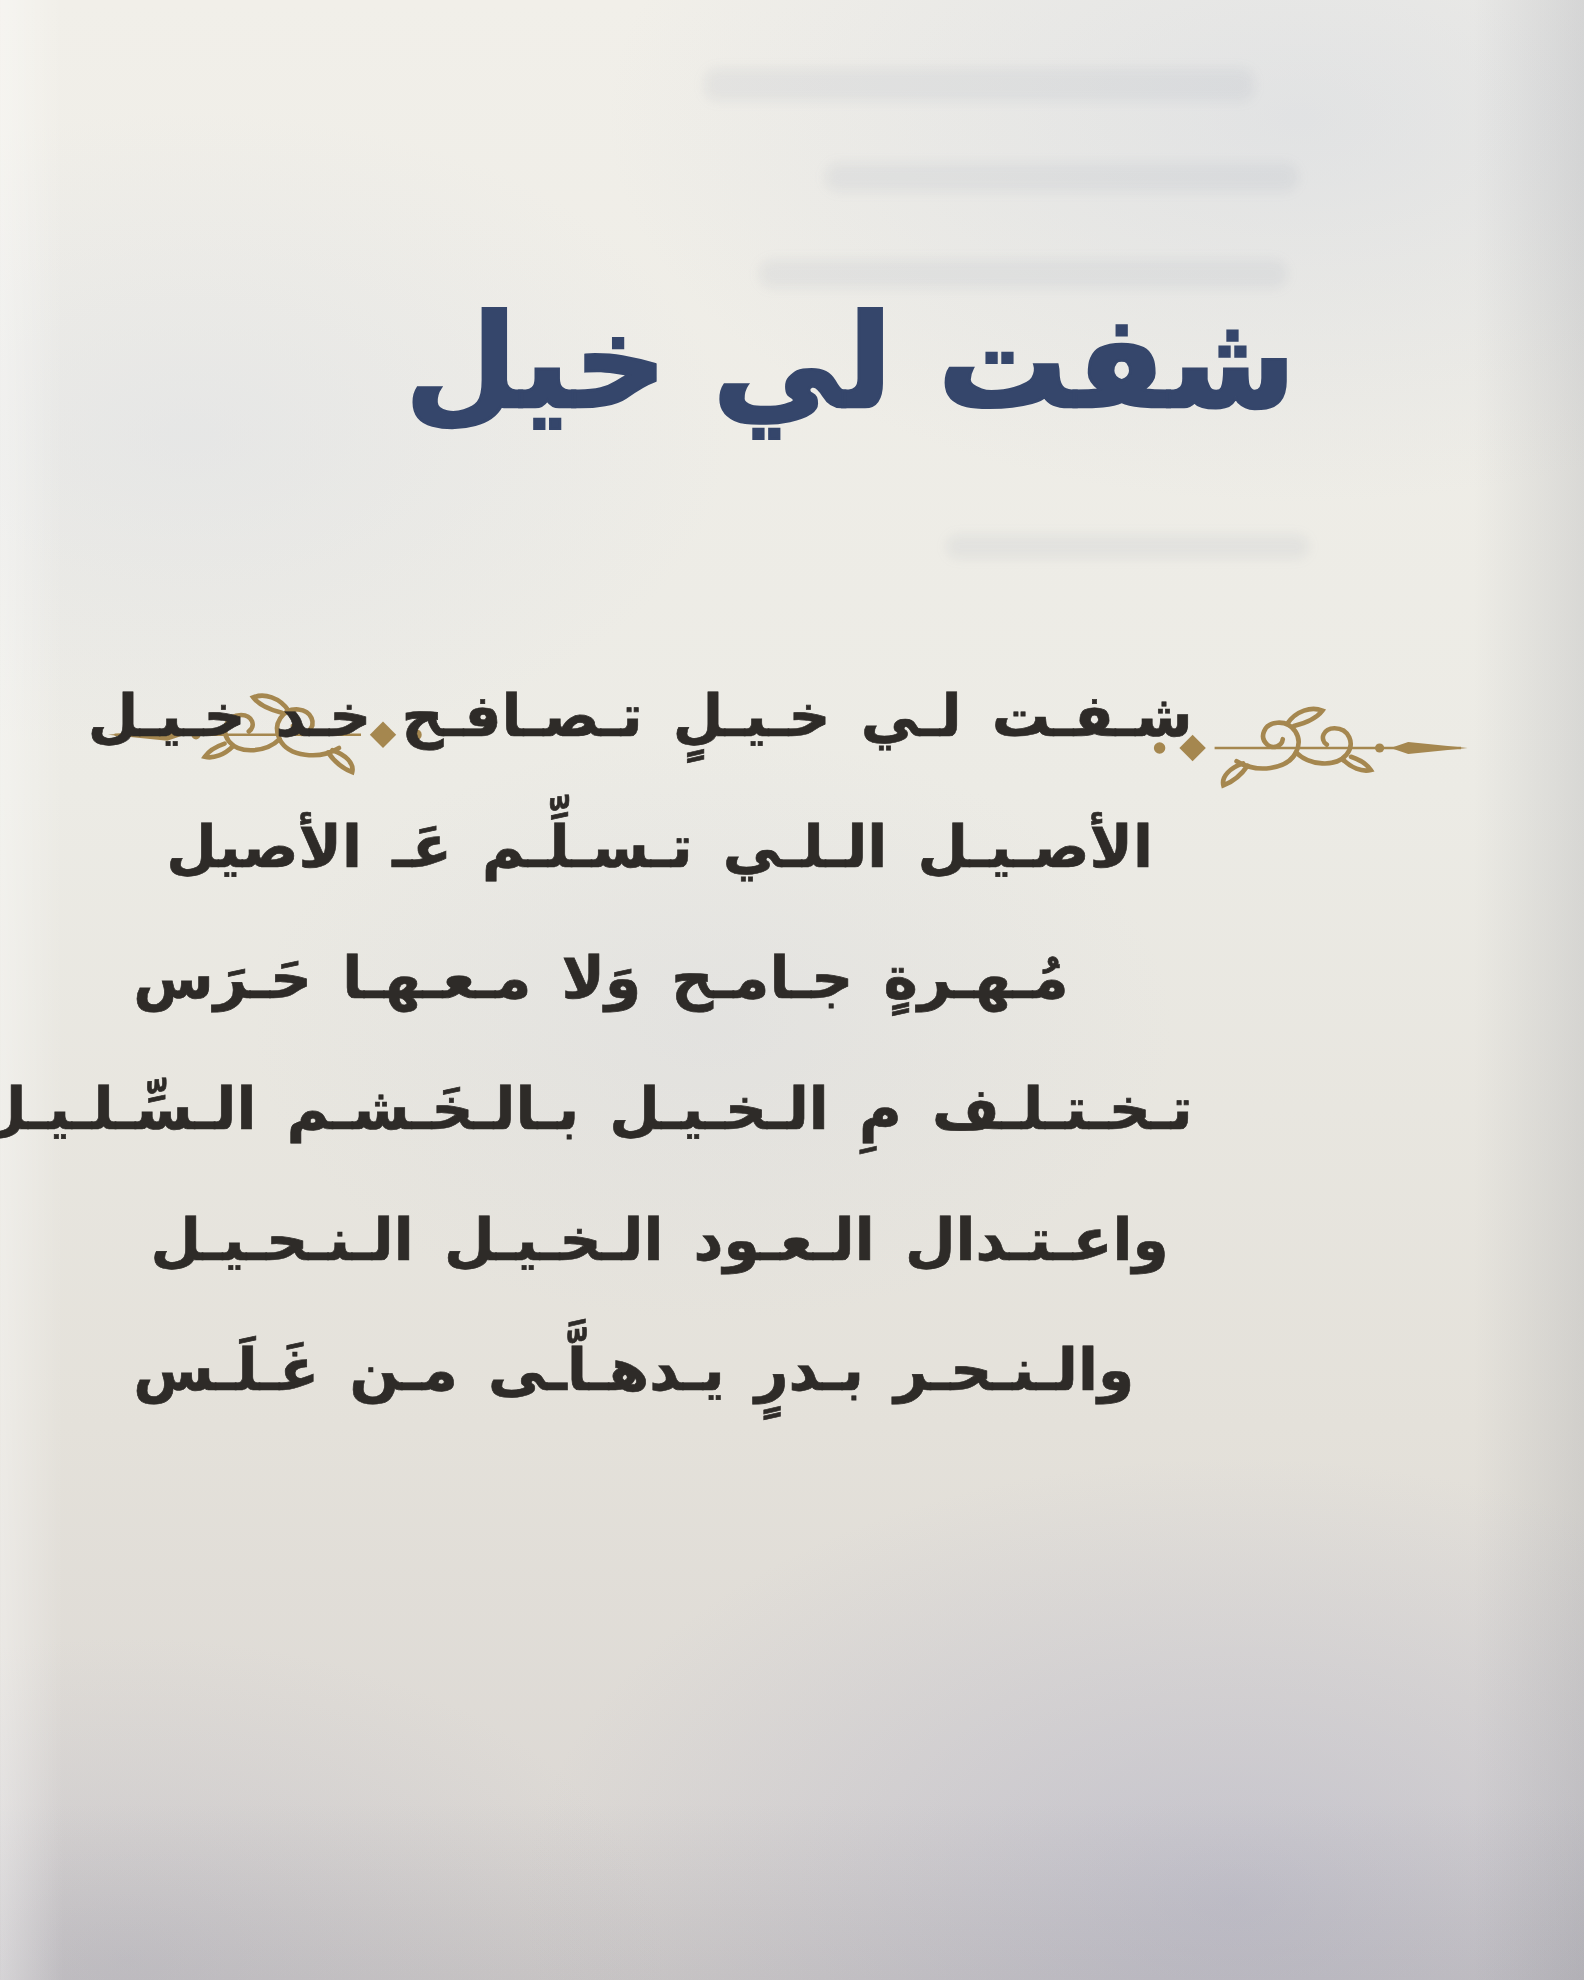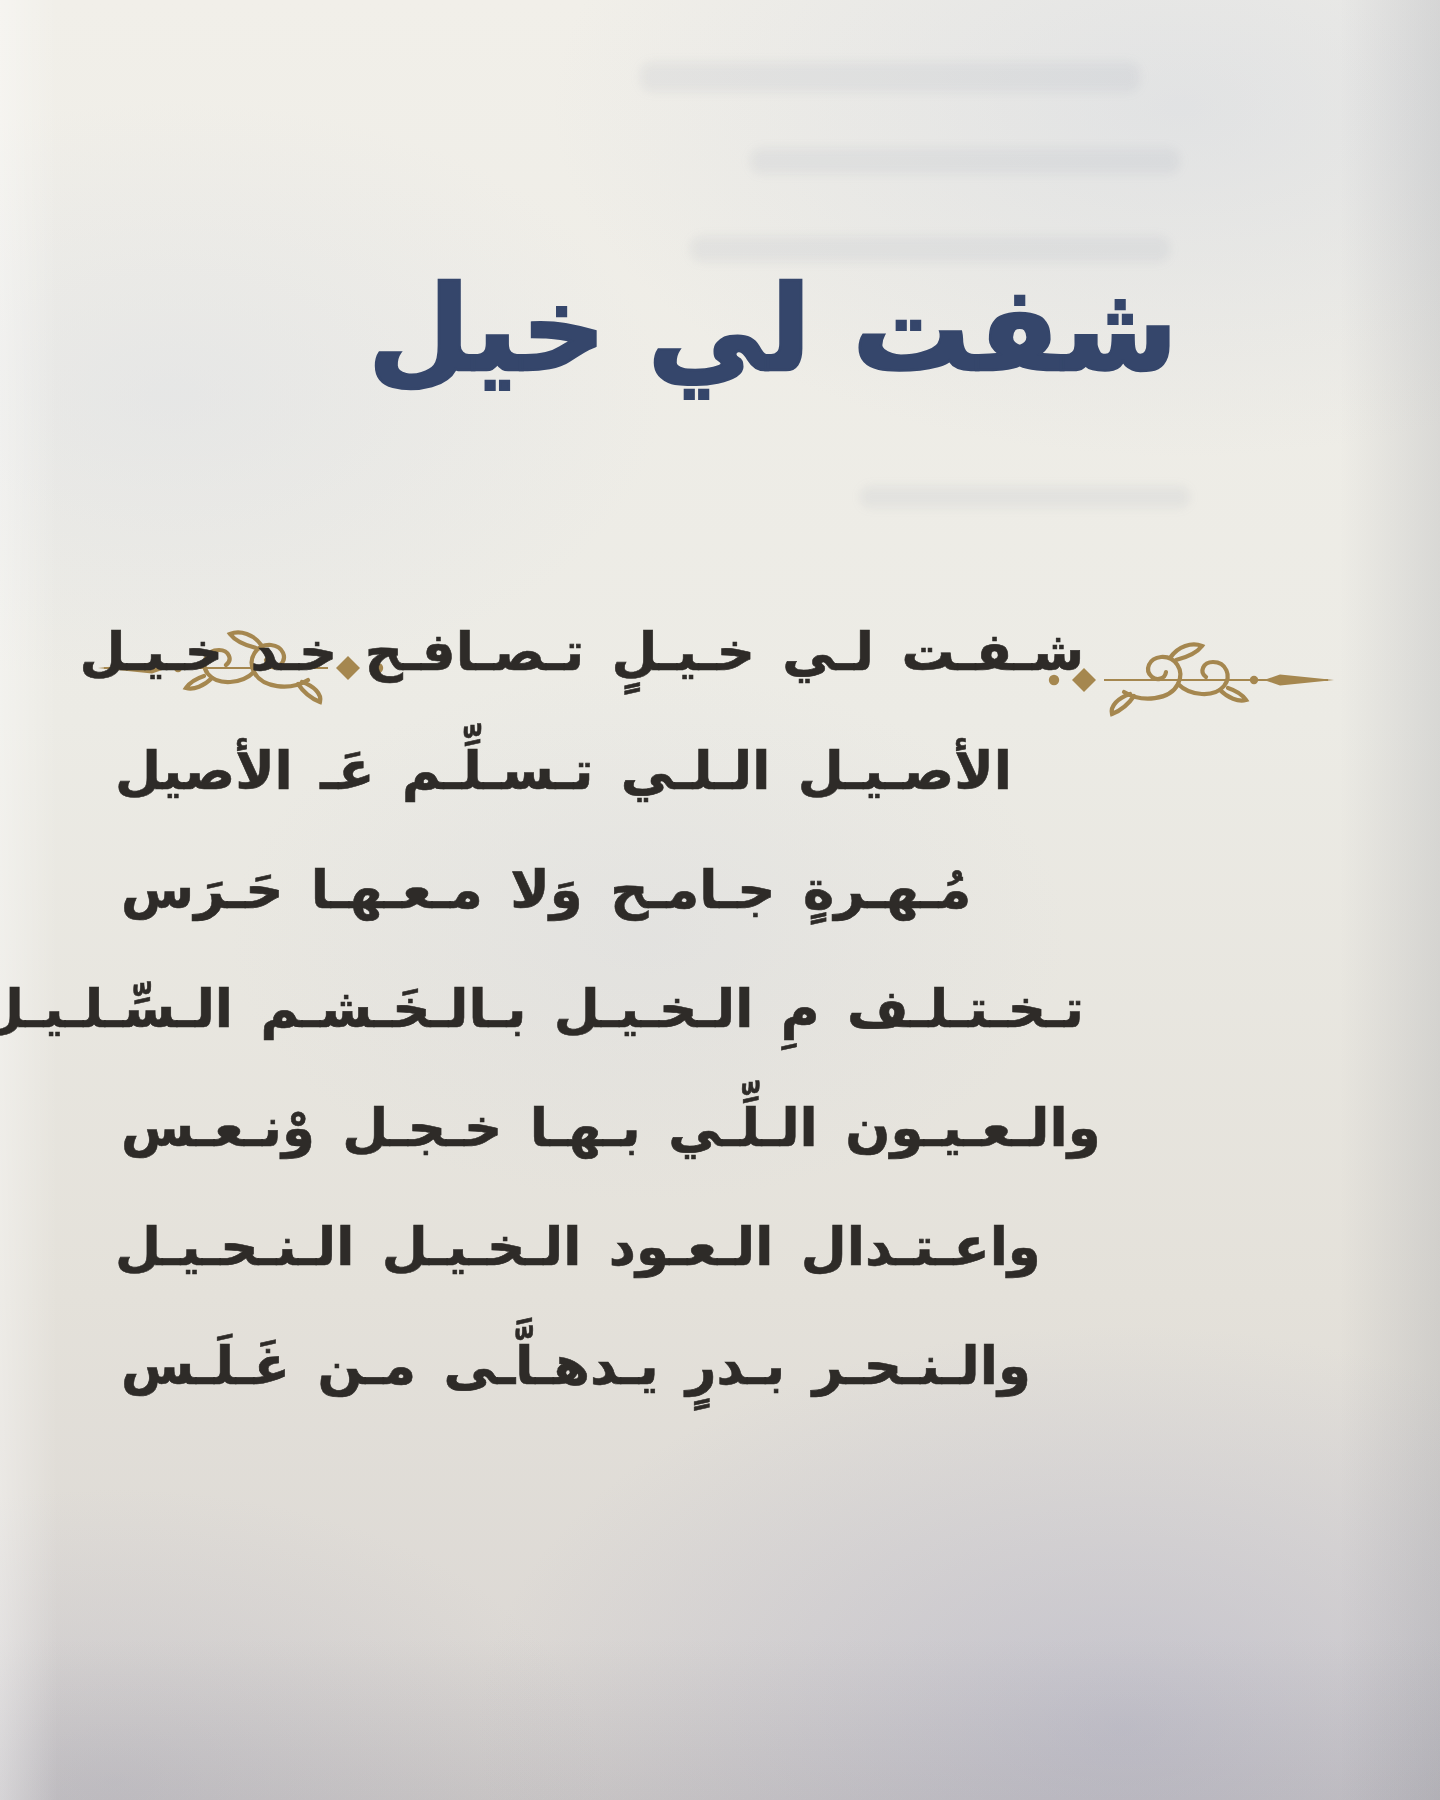--- a/index.html
+++ b/index.html
@@ -52,21 +52,21 @@
   .verse-line {
     height: 119px;
     line-height: 119px;
     white-space: nowrap;
     font-size: 53px;
     font-weight: bold;
     color: #2e2b28;
     -webkit-text-stroke: 0.6px #2e2b28;
     word-spacing: 9px;
   }
-  .verse-line.hem-a { text-align: left; padding-right: 26px; }  
+  .verse-line.hem-a { text-align: center; padding-right: 26px; }  
   .verse-line.hem-b { text-align: left;  padding-left: 6px; }    
 </style>
 </head>
 <body>
 
 <div class="edge-shade"></div>
 
 <div class="showthrough" style="left:640px; top:62px;  width:500px; height:30px;"></div>
 <div class="showthrough" style="left:750px; top:148px; width:430px; height:26px;"></div>
 <div class="showthrough" style="left:690px; top:236px; width:480px; height:26px;"></div>
@@ -112,16 +112,15 @@
       </g>
     </svg>
   </div>
 </div>
 
 <div class="poem">
   <div class="verse-line hem-a">شـفـت لـي خـيـلٍ تـصـافـح خـد خـيـل</div>
   <div class="verse-line hem-a">الأصـيـل الـلـي تـسـلِّـم عَـ الأصيل</div>
   <div class="verse-line hem-b">مُـهـرةٍ جـامـح وَلا مـعـهـا حَـرَس</div>
   <div class="verse-line hem-a">تـخـتـلـف مِ الـخـيـل بـالـخَـشـم الـسِّـلـيـل</div>
-  <div class="verse-line hem-b">والـعـيـون الـلِّـي بـهـا خـجـل وْنـعـس</div>
   <div class="verse-line hem-a">واعـتـدال الـعـود الـخـيـل الـنـحـيـل</div>
   <div class="verse-line hem-b">والـنـحـر بـدرٍ يـدهـاَّـى مـن غَـلَـس</div>
 </div>
 
 </body></html>

